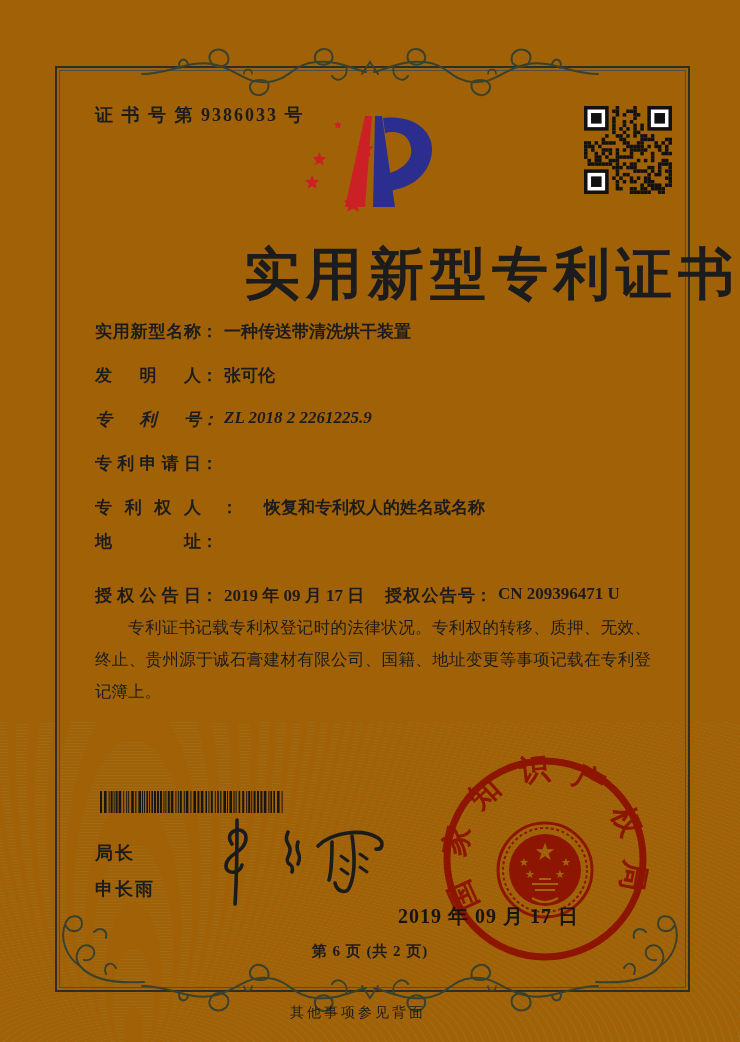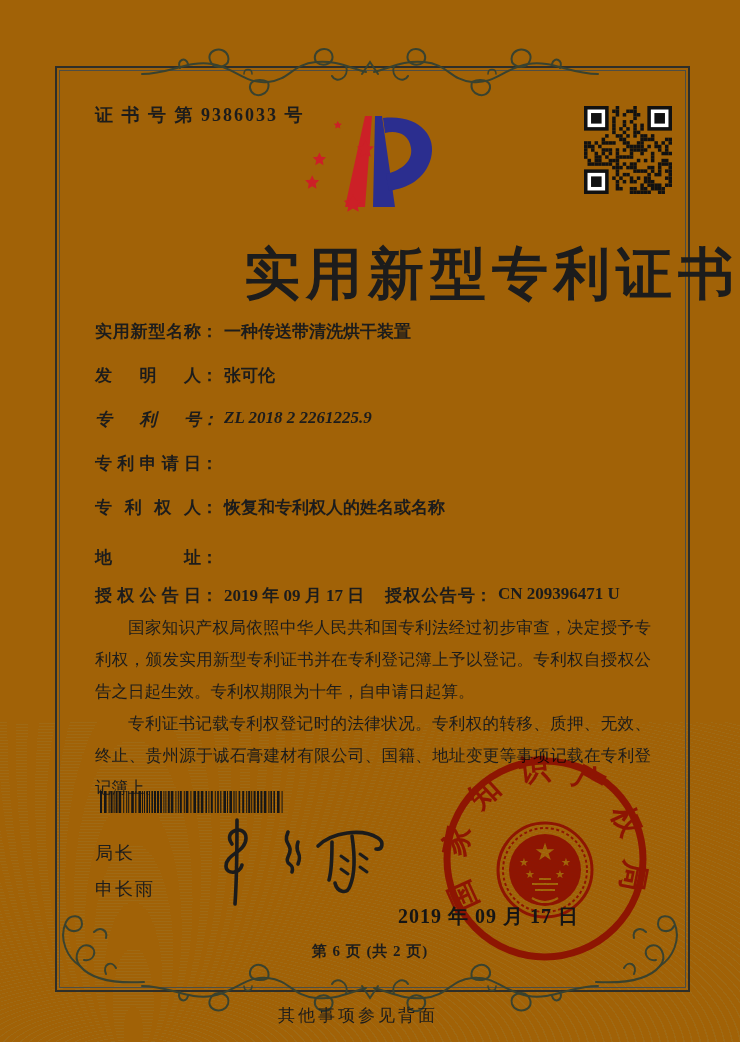--- a/index.html
+++ b/index.html
@@ -40,50 +40,50 @@
     position:absolute;left:0;top:222px;width:740px;
     text-align:right;font-size:56px;font-weight:bold;
     letter-spacing:6px;white-space:nowrap;margin-top:15px;
   }
 
   .fields{position:absolute;left:95px;top:314px;width:552px;}
   .field-row{position:absolute;left:0;display:flex;font-size:17px;font-weight:600;white-space:nowrap;}
   .field-label{display:inline-block;width:106px;text-align:justify;text-align-last:justify;}
   .field-colon{display:inline-block;margin-right:6px;}
   .row0{top:6px;justify-content:flex-end;}  .row1{top:50px;justify-content:flex-end;}  .row2{top:94px;font-style:italic;}
-  .row3{top:138px;}.row4{top:182px;}.row5{top:232px;}.row6{top:270px;align-items:flex-end;}
+  .row3{top:138px;}.row4{top:182px;gap:20px;}.row5{top:216px;}.row6{top:270px;align-items:flex-end;}
   .pair-b{position:absolute;left:290px;top:0;display:flex;font-family:Liberation Serif, serif;}
   .pair-b .field-label{width:90px;}
 
   .body-text{
     position:absolute;left:95px;top:612px;width:556px;
     font-size:16.5px;line-height:32px;text-align:justify;
   }
   .body-text p{margin:0;text-indent:2em;}
 
   .barcode{position:absolute;left:100px;top:791px;width:184px;height:22px;}
 
-  .signer{position:absolute;left:95px;top:841px;font-size:18px;font-weight:400;}
+  .signer{position:absolute;left:95px;top:841px;font-size:18px;font-weight:700;}
   .signer div{margin-bottom:12px;letter-spacing:2px;}
   .signature{position:absolute;left:192px;top:812px;width:210px;height:100px;}
 
   .seal{position:absolute;left:440px;top:754px;width:210px;height:210px;
         mix-blend-mode:multiply;opacity:.95;z-index:5;}
   .seal-date{
     position:absolute;left:398px;top:903px;z-index:6;
     font-size:20px;font-weight:600;letter-spacing:1px;color:#151515;
   }
 
   .page-indicator{
     position:absolute;left:0;top:942px;width:740px;text-align:center;
     font-size:15px;font-weight:600;letter-spacing:1px;
   }
   .back-note{
     position:absolute;left:0;top:1004px;width:716px;text-align:center;
-    font-size:17px;letter-spacing:3px;
+    font-size:14px;letter-spacing:3px;
   }
 </style>
 </head>
 <body>
 
 <div class="page">
 
   <div class="guilloche"></div>
 
   <div class="frame">
@@ -400,21 +400,20 @@
       <span class="field-value">2019 年 09 月 17 日</span>
       <span class="pair-b">
         <span class="field-label">授权公告号</span>
           <span class="field-colon">：</span>
         <span class="field-value">CN 209396471 U</span>
       </span>
     </div>
   </div>
 
   <div class="body-text">
-    <p>国家知识产权局依照中华人民共和国专利法经过初步审查，决定授予专利权，颁发实用新型专利证书并在专利登记簿上予以登记。专利权自授权公告之日起生效。专利权期限为十年，自申请日起算。</p>
     <p>专利证书记载专利权登记时的法律状况。专利权的转移、质押、无效、终止、贵州源于诚石膏建材有限公司、国籍、地址变更等事项记载在专利登记簿上。</p>
   </div>
 
   <svg class="barcode" id="barcode-svg" viewBox="0 0 184 22" preserveAspectRatio="none">
       <rect x="0" y="0" width="2" height="22" fill="#161616"></rect>
       <rect x="4" y="0" width="2.6" height="22" fill="#161616"></rect>
       <rect x="8.6" y="0" width="1" height="22" fill="#161616"></rect>
       <rect x="10.6" y="0" width="2" height="22" fill="#161616"></rect>
       <rect x="13.6" y="0" width="1" height="22" fill="#161616"></rect>
       <rect x="15.6" y="0" width="2" height="22" fill="#161616"></rect>

